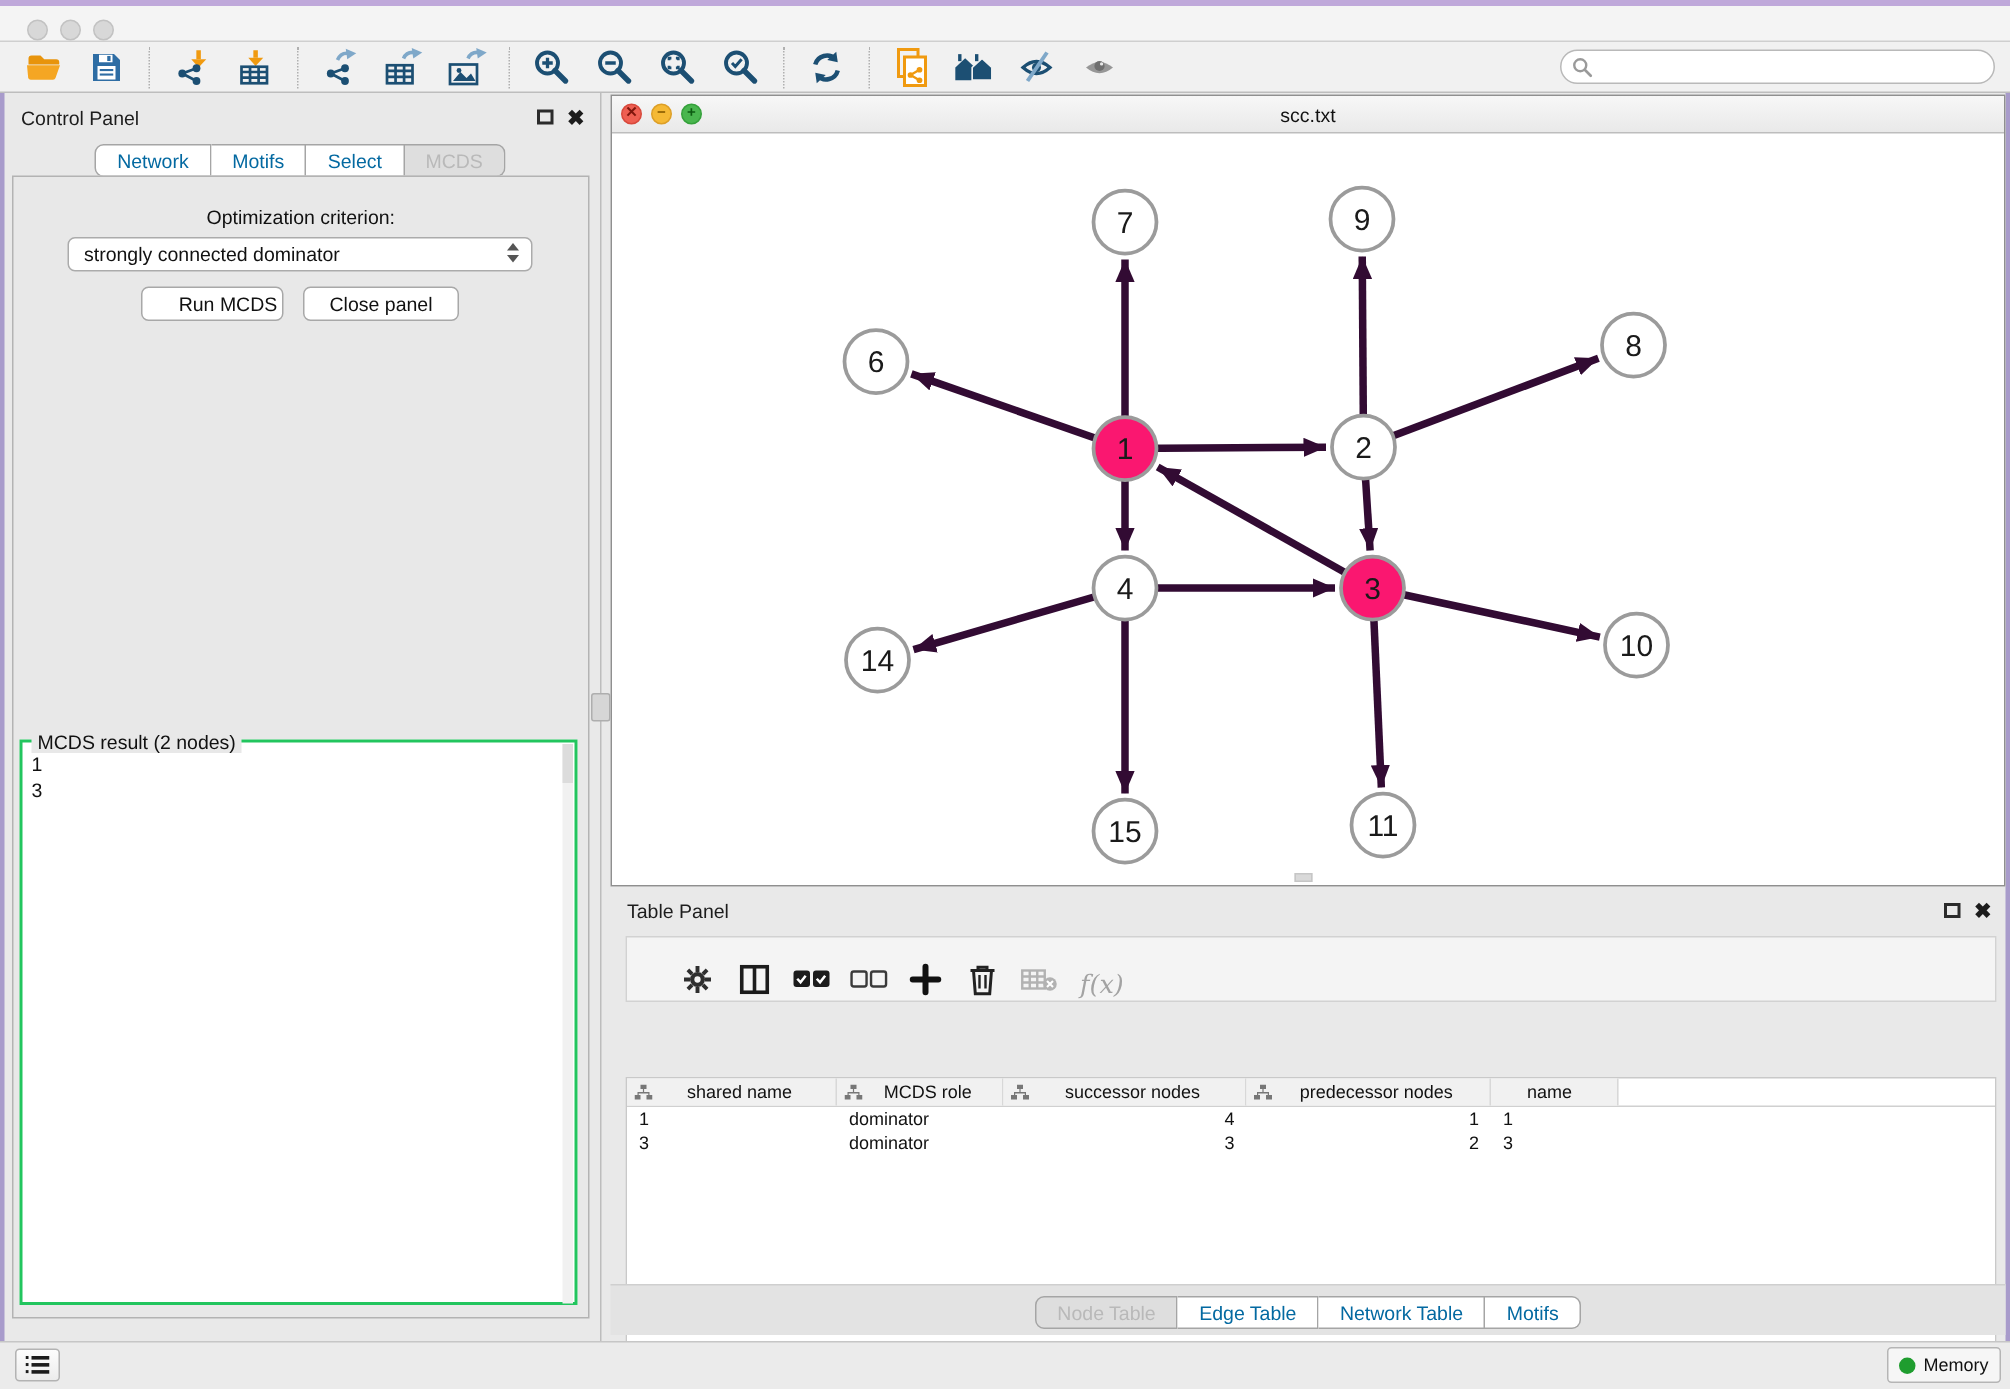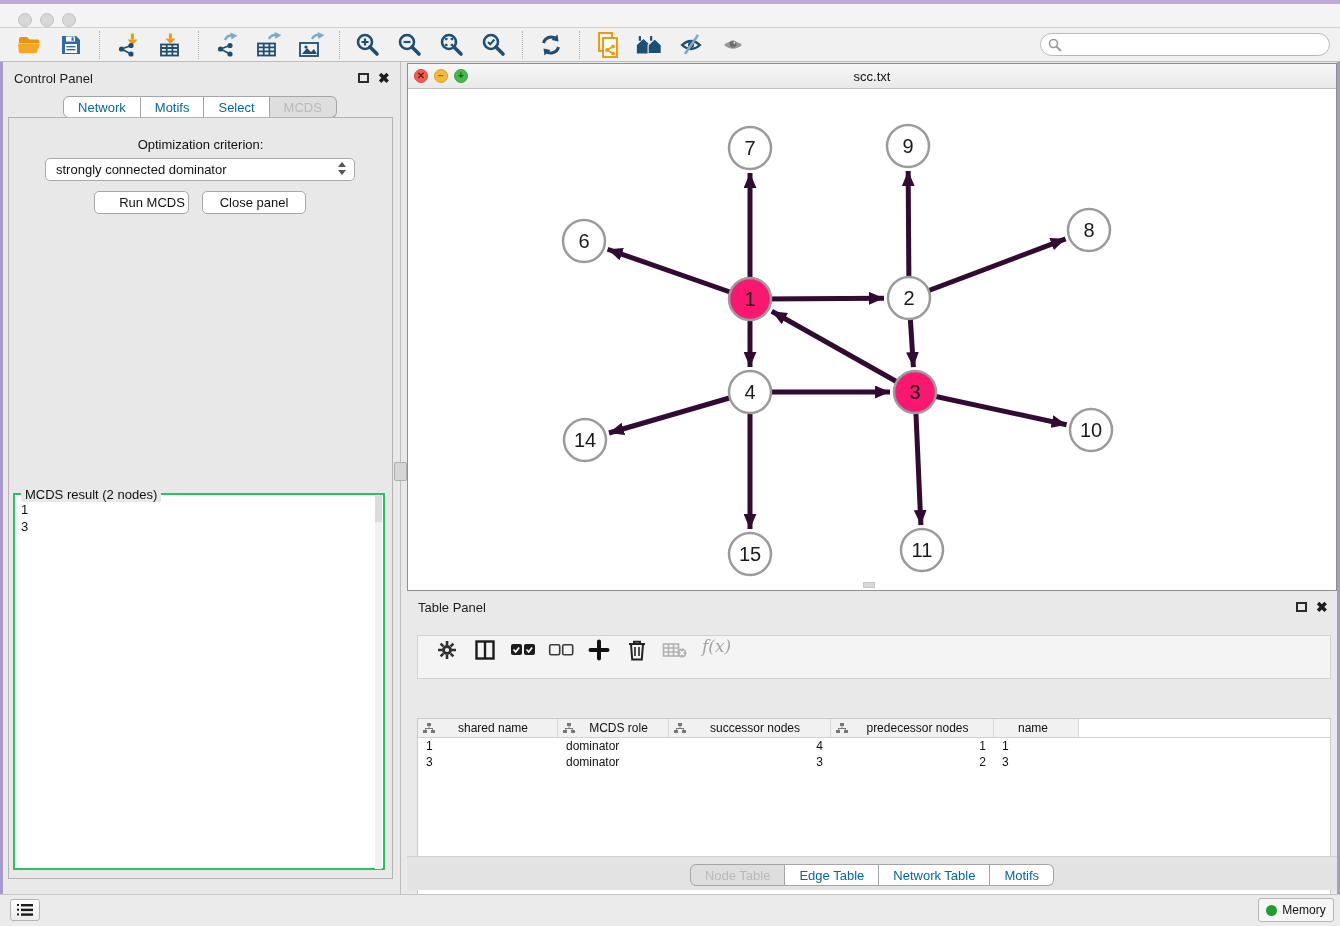--- a/index.html
+++ b/index.html
@@ -66,21 +66,21 @@
     font-size:10px; font-weight:bold; line-height:10px; }
   #netwin-dots { position:absolute; left:6px; top:5px; display:flex; gap:6px; }
   #net-title { position:absolute; left:0; top:5px; width:928px; text-align:center; font-size:13px; color:#111; }
   #net-canvas { position:absolute; left:0; top:26px; width:928px; height:500px; }
   #net-hthumb { position:absolute; left:455px; bottom:2px; width:12px; height:6px; background:#d9d9d9; border:1px solid #c6c6c6; }
 
   
   #tp-title { left:418px; top:600px; font-size:13px; color:#1d1d1d; }
   #tp-icons { left:1296px; top:601px; display:flex; gap:9px; align-items:center; }
   #tp-toolbar { left:417px; top:624px; width:914px; height:44px; background:#f4f4f4; border:1px solid #d2d2d2;
-    display:flex; align-items:flex-start; padding-left:10px;margin-top:11px; }
+    display:flex; align-items:flex-end; padding-left:28px; }
   .tpicon { width:28px; height:28px; display:flex; align-items:center; justify-content:center; margin:0 5px; flex:0 0 auto; }
   #fx-label { font-family:"DejaVu Serif", serif; font-style:italic; font-size:17px; color:#a3a3a3; margin-left:8px; }
   #tbl { left:417px; top:676px; width:914px; height:180px; background:#fff; border:1px solid #c9c9c9;margin-top:42px; }
   #tbl-header { display:flex; height:19px; border-bottom:1px solid #d0d0d0; }
   .th { background:#f1f1f1; border-right:1px solid #d8d8d8; display:flex; align-items:center; font-size:12px; color:#111; position:relative; }
   .th .lbl { flex:1; text-align:center; padding-right:6px; }
   .tr { display:flex; height:16px; font-size:12px; color:#111; }
   .td { padding:1px 8px 0 8px; overflow:hidden; white-space:nowrap; }
   #tp-tabsbar { left:407px; top:856px; width:930px; height:34px; background:#e3e3e3; border-top:1px solid #cfcfcf;
     display:flex; align-items:flex-start; justify-content:center; padding-top:7px; }

